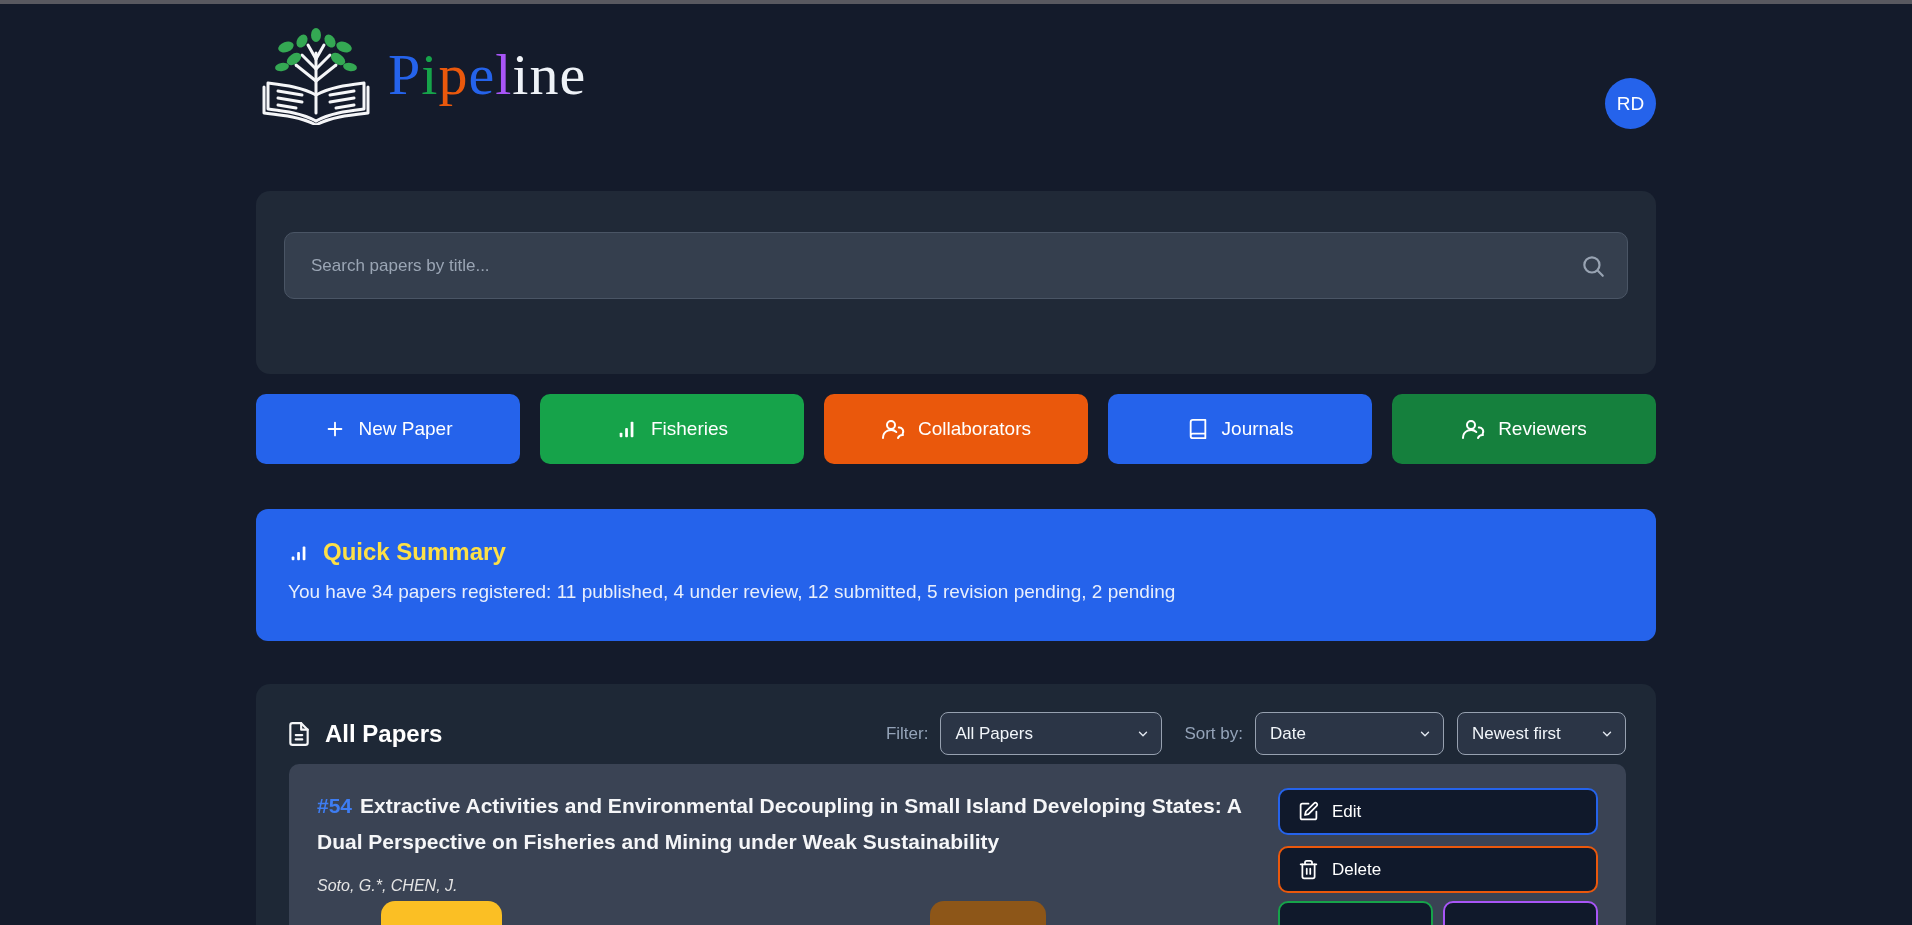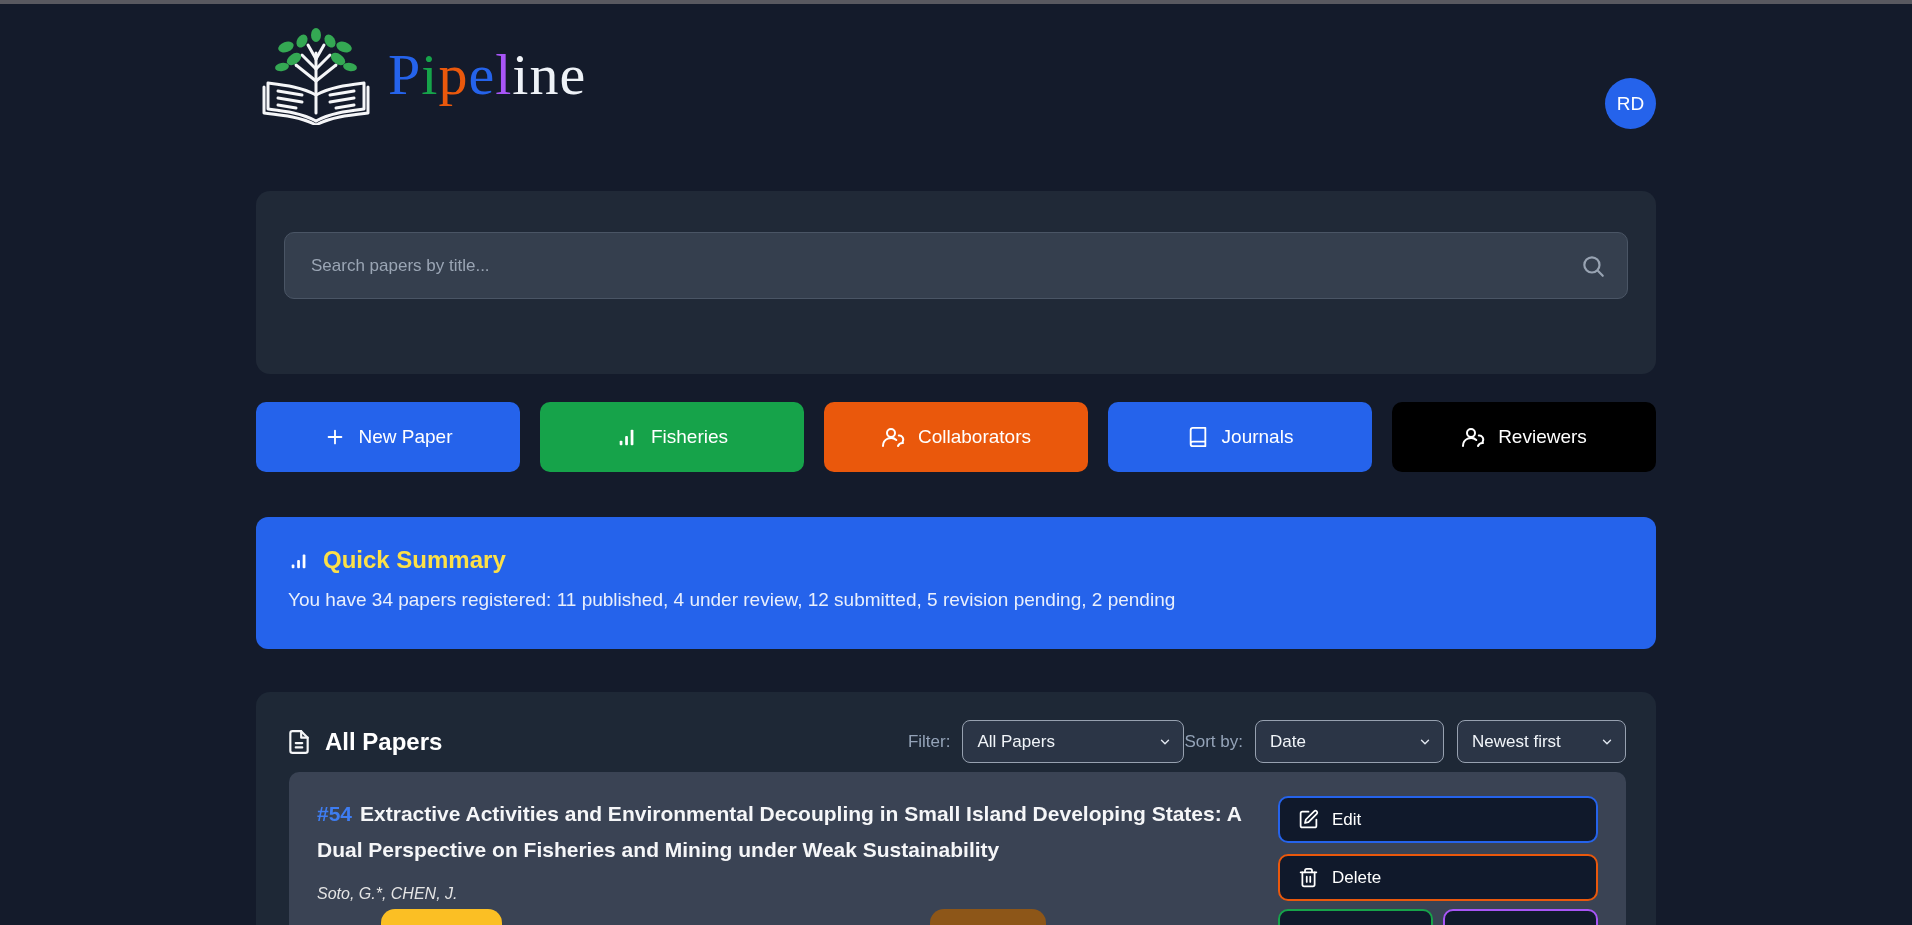--- a/index.html
+++ b/index.html
@@ -24,41 +24,41 @@
   
   .search-panel { margin-top:62px; height:183px; background:#202937; border-radius:14px; padding:41px 28px; }
   .search-box { position:relative; height:67px; }
   .search-input { width:100%; height:67px; background:#353f4e; border:1px solid #4a5565; border-radius:10px;
                   padding:0 64px 0 26px; font-size:17px; color:#e5e7eb; outline:none;
                   font-family:"Liberation Sans", sans-serif; }
   .search-input::placeholder { color:#9aa5b4; }
   .search-icon { position:absolute; right:22px; top:50%; transform:translateY(-50%); }
 
   
-  .actions-row { margin-top:28px; display:flex; gap:20px; }
+  .actions-row { margin-top:20px; display:flex; gap:20px; }
   .action-btn { flex:1; height:70px; border:none; border-radius:10px; color:#fff;
                 display:flex; align-items:center; justify-content:center; gap:13px;
                 font-size:19px; cursor:pointer; font-family:"Liberation Sans", sans-serif; }
 
   
   .summary { margin-top:45px; height:132px; border-radius:12px; padding:29px 32px; }
   .summary-head { display:flex; align-items:center; gap:13px; font-size:24px; font-weight:bold; color:#fde047; }
   .summary-text { margin-top:15px; font-size:19px; color:#e9effc; }
 
   
   .papers-panel { margin-top:43px; height:270px; background:#1e2836; border-radius:14px; padding:28px 30px; }
   .papers-head { display:flex; justify-content:space-between; align-items:center; height:43px; }
   .papers-title { display:flex; align-items:center; gap:13px; font-size:24px; font-weight:bold; color:#fff; }
   .controls { display:flex; align-items:center; font-size:17px; }
   .ctl-label { color:#94a3b8; }
   .select { position:relative; height:43px; background:#2b3546; border:1px solid #97a1b0; border-radius:8px;
             display:flex; align-items:center; padding:0 34px 0 14px; color:#f1f5f9; cursor:pointer; }
   .select .chev { position:absolute; right:11px; top:50%; transform:translateY(-50%); }
   .sel-filter { width:222px; margin-left:12px; }
-  .sort-label { }
+  .sort-label { margin-left:22px; }
   .sel-sort { width:189px; margin-left:12px; }
   .sel-order { width:169px; margin-left:13px; }
 
   
   .paper-card { margin-top:9px; margin-left:3px; width:1337px; background:#3a4354; border-radius:10px;
                 padding:24px 28px; height:300px; display:flex; gap:26px; position:relative; }
   .paper-main { flex:1; min-width:0; }
   .paper-title { margin:0; font-size:21px; font-weight:bold; line-height:36px; color:#f5f6f8; max-width:950px; }
   .paper-id { margin-right:8px; }
   .paper-authors { margin-top:17px; font-style:italic; color:#e5e5e5; font-size:16px; }
@@ -167,21 +167,21 @@
       <span>Collaborators</span>
     </button>
     <button class="action-btn" style="background: rgb(37, 99, 235);">
       <span>
         <svg width="22" height="22" viewBox="0 0 24 24" fill="none" stroke="#fff" stroke-width="2" stroke-linejoin="round">
           <path d="M4 19.5v-15A2.5 2.5 0 0 1 6.5 2H20v20H6.5a2.5 2.5 0 0 1 0-5H20"></path>
         </svg>
       </span>
       <span>Journals</span>
     </button>
-    <button class="action-btn" style="background: #000000;">
+    <button class="action-btn" style="background: #15803d;">
       <span>
         <svg width="24" height="24" viewBox="0 0 24 24" fill="none" stroke="#fff" stroke-width="2" stroke-linecap="round">
           <circle cx="10" cy="8" r="4"></circle>
             <path d="M2 21a8 8 0 0 1 13.3-6"></path>
             <path d="M21.7 16.4a4 4 0 0 0-3.9-5.9"></path>
             <path d="M17 21a5 5 0 0 1 5-3"></path>
         </svg>
       </span>
       <span>Reviewers</span>
     </button>

